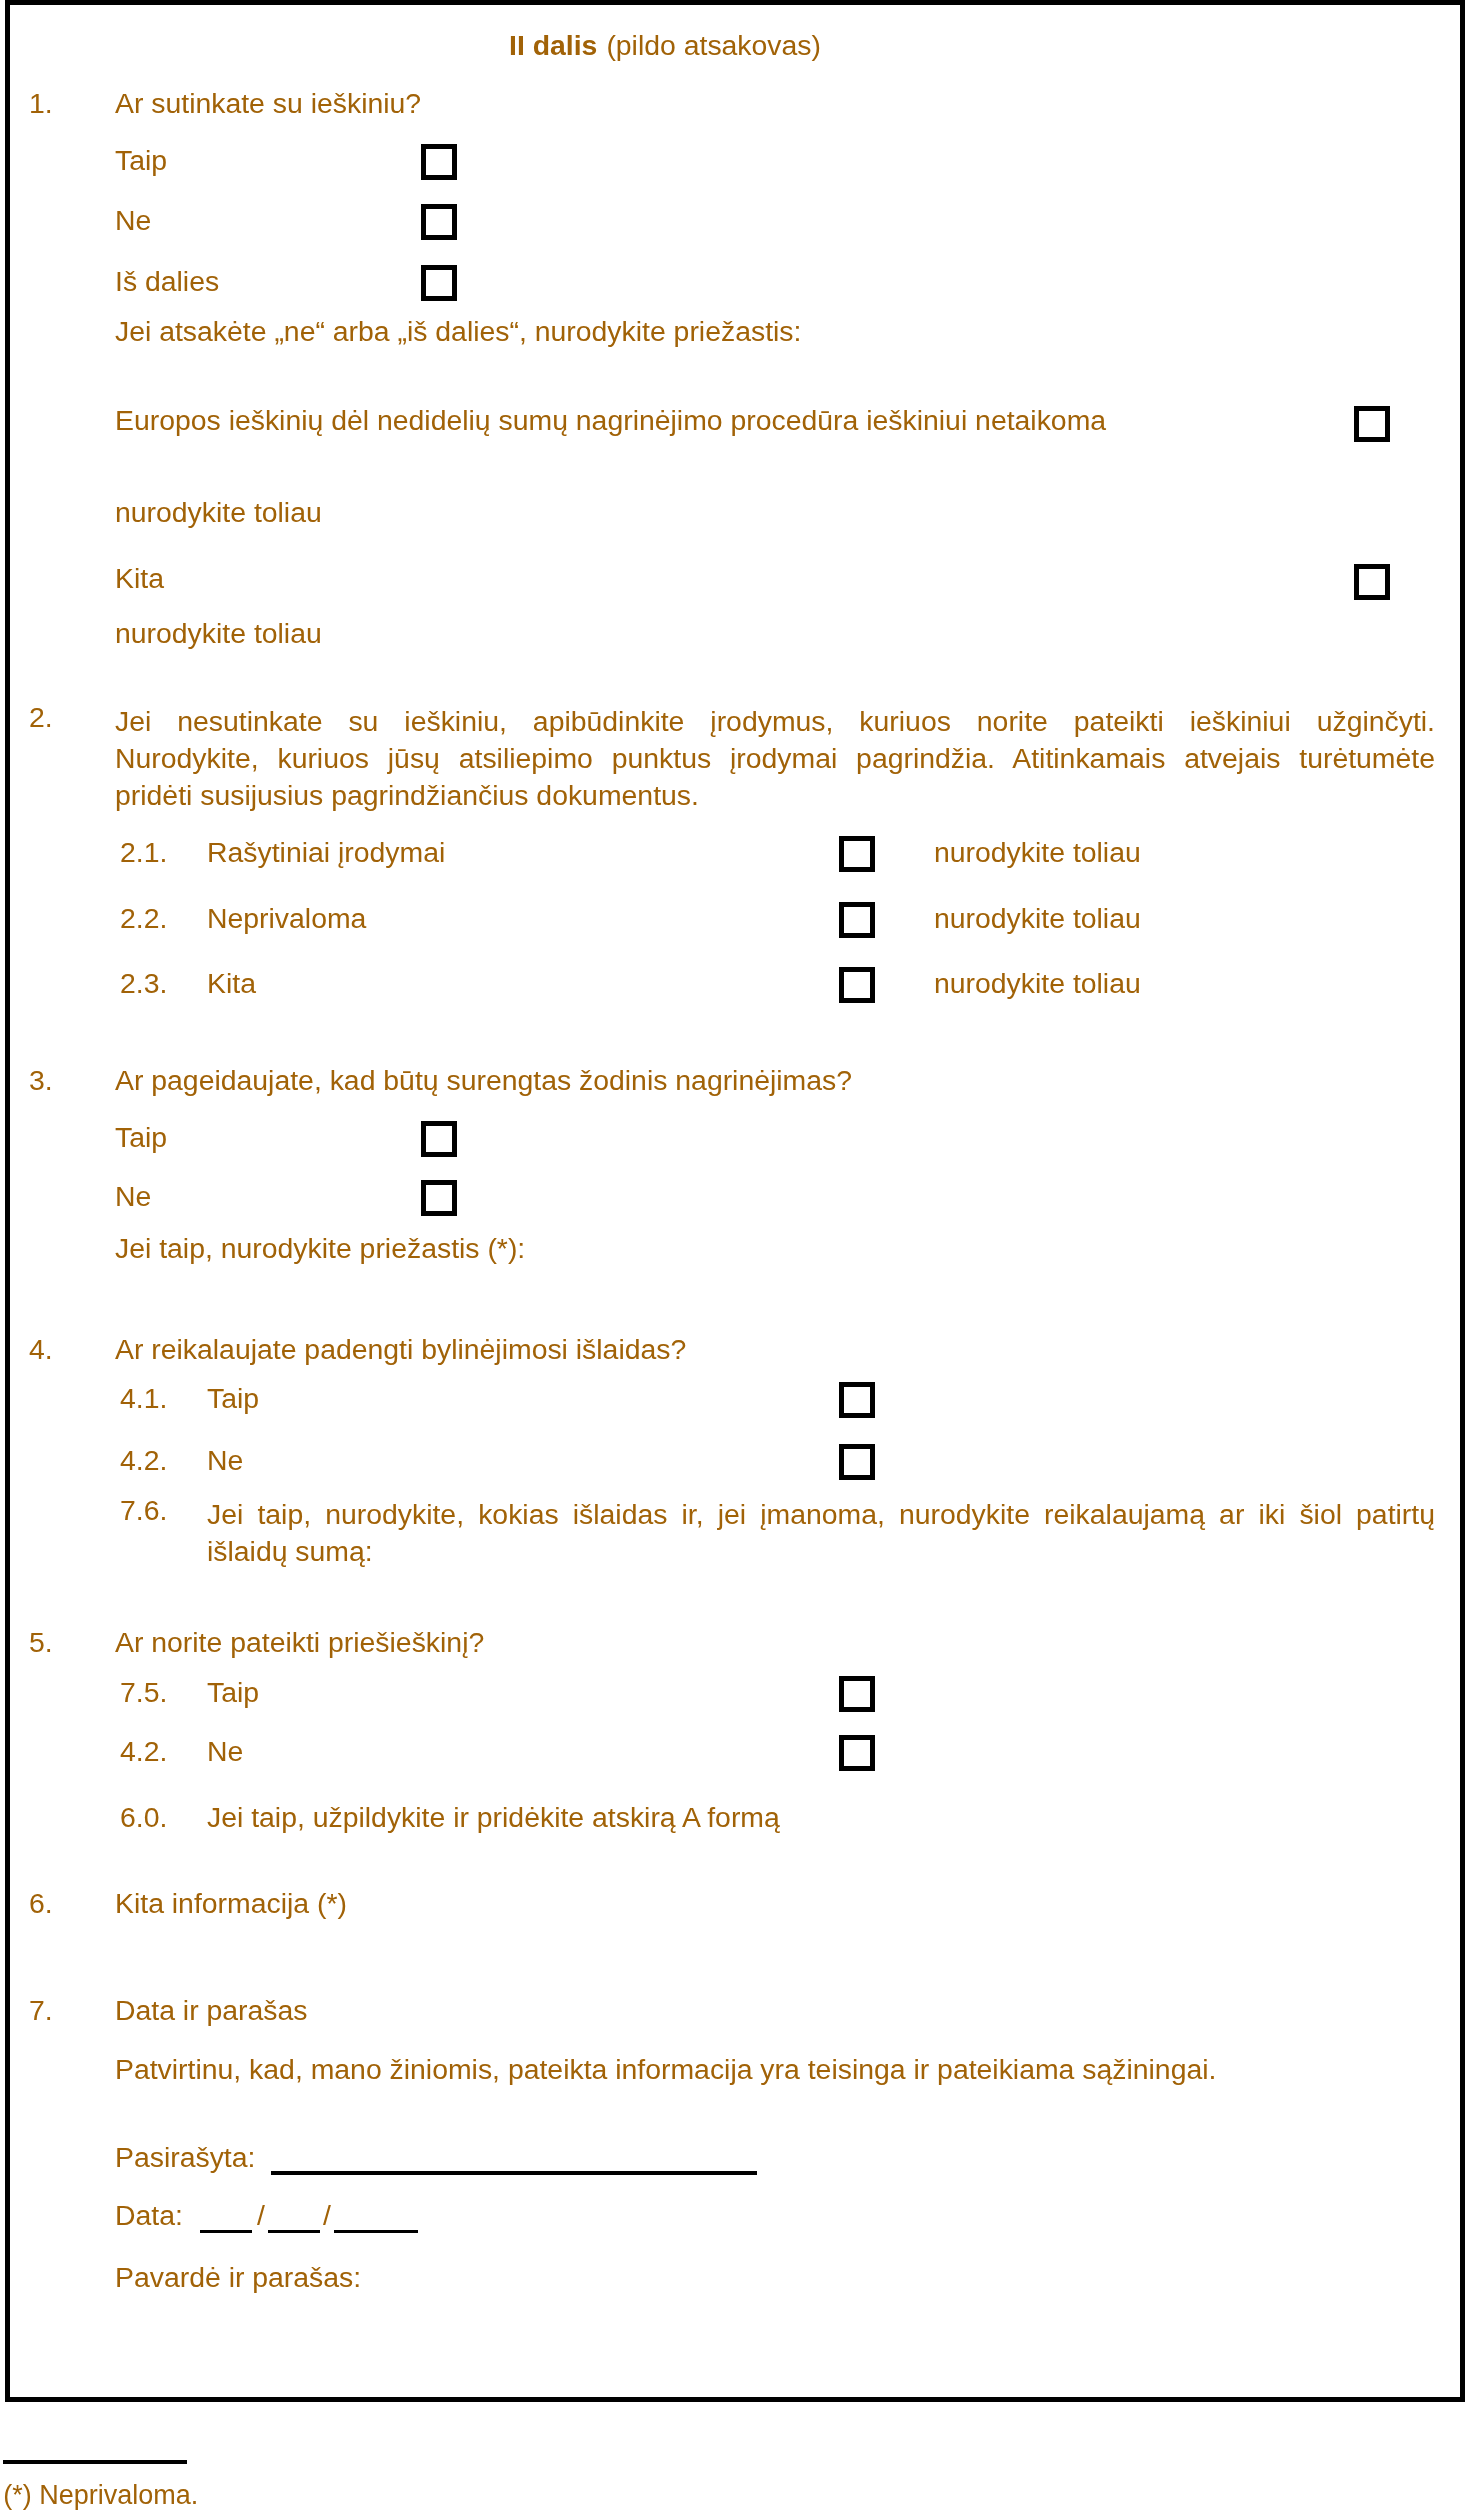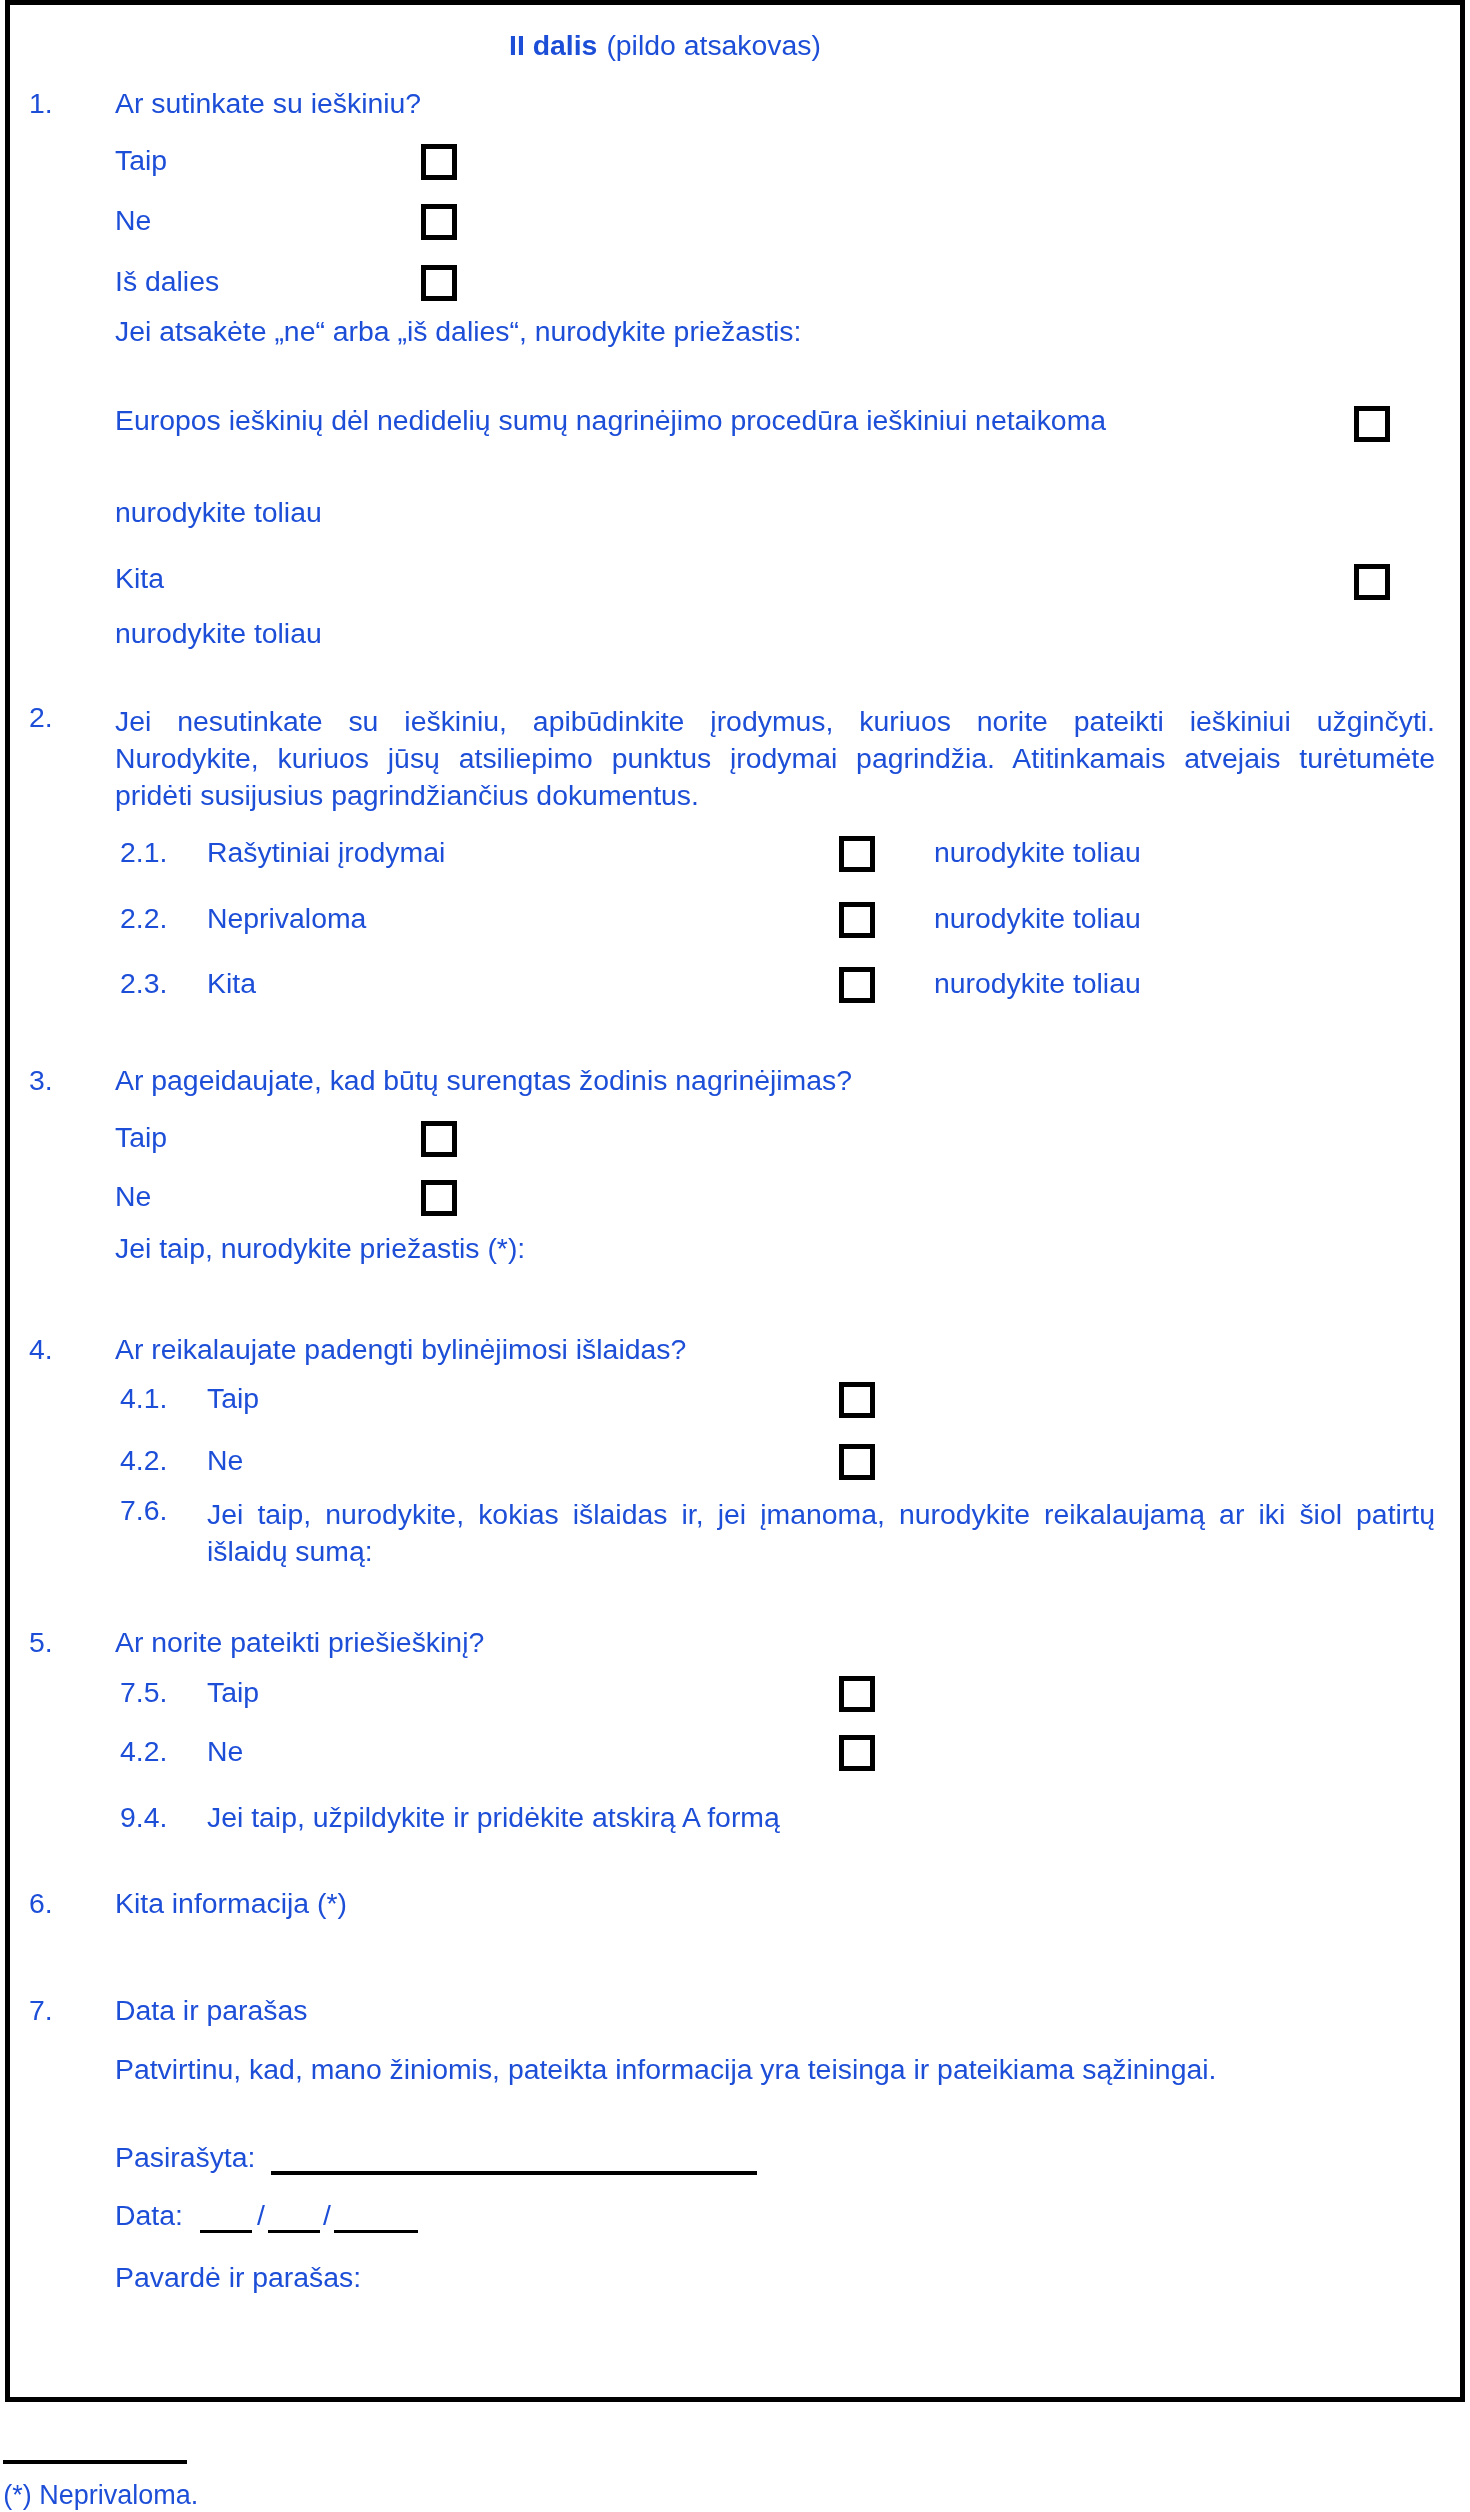--- a/index.html
+++ b/index.html
@@ -5,21 +5,21 @@
   html, body { margin: 0; padding: 0; background: #ffffff; }
   .page {
     position: relative;
     width: 1470px;
     height: 2512px;
     background: #ffffff;
     overflow: hidden;
     font-family: "Liberation Sans", "DejaVu Sans", sans-serif;
     font-size: 28.4px;
     line-height: 1;
-    color: #1d4ed8;
+    color: #a16207;
   }
   .form-border {
     position: absolute;
     left: 5.2px; top: 0;
     width: 1460px; height: 2402px;
     border: 5.2px solid #000000;
     box-sizing: border-box;
   }
   .row { position: absolute; left: 0; width: 1470px; height: 39px; }
   .num    { position: absolute; left: 29px;  top: 0; }
@@ -182,21 +182,21 @@
     <span class="subnum">7.5.</span>
     <span class="sublbl">Taip</span>
     <span class="cb cbB"></span>
   </div>
   <div class="row" style="top:1735px">
     <span class="subnum">4.2.</span>
     <span class="sublbl">Ne</span>
     <span class="cb cbB"></span>
   </div>
   <div class="row" style="top:1801px">
-    <span class="subnum">9.4.</span>
+    <span class="subnum">6.0.</span>
     <span class="sublbl">Jei taip, užpildykite ir pridėkite atskirą A formą</span>
   </div>
 
   <div class="row" style="top:1889px">
     <span class="num">6.</span>
     <span class="qt">Kita informacija (*)</span>
   </div>
 
   <div class="row" style="top:1996px">
     <span class="num">7.</span>

